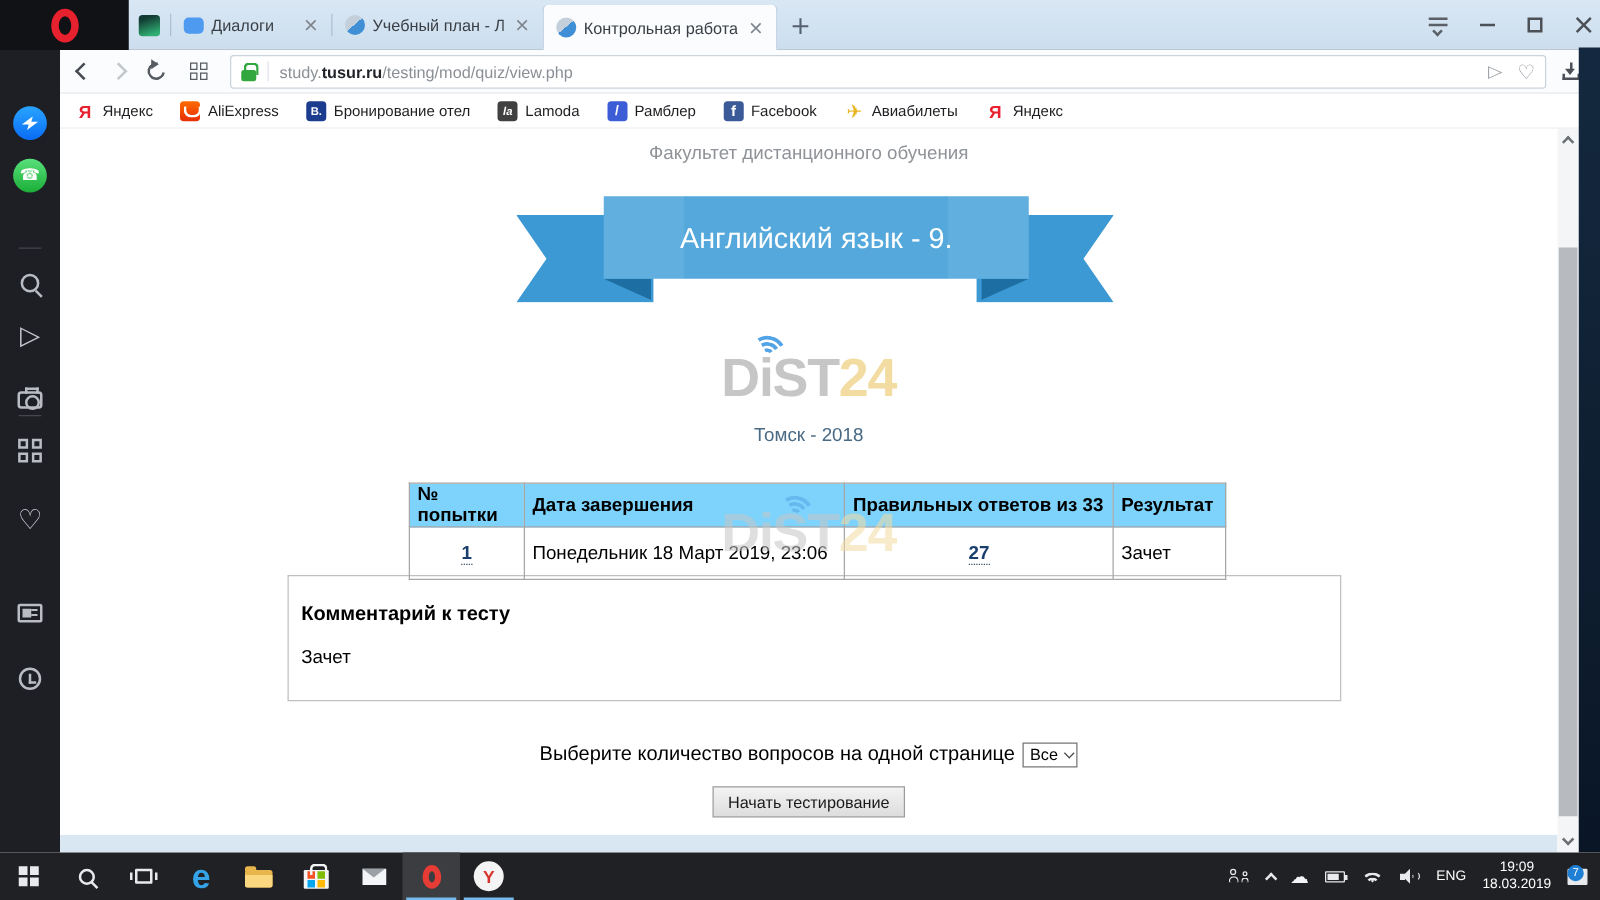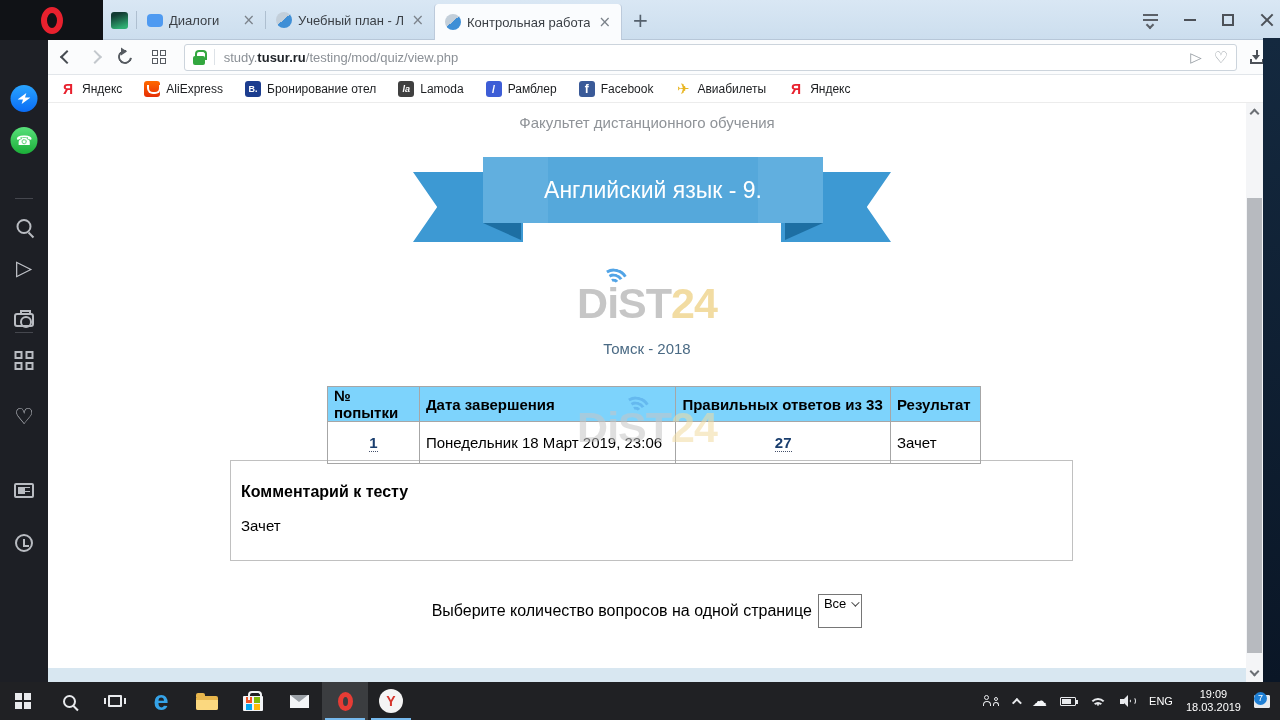--- a/index.html
+++ b/index.html
@@ -145,21 +145,21 @@
   table.results td { height:42px; background:transparent; color:#000; vertical-align:middle; }
   .td-center { text-align:center; }
   .cell-link { font-weight:bold; color:#1a3e6e; border-bottom:1px dotted #44506b; padding-bottom:0; }
   .comment-box { position:absolute; left:182px; top:357px; width:843px; height:101px;
     border:1px solid #c0c0c0; padding:22px 12px 0 10px; }
   .comment-title { font-size:16px; font-weight:bold; color:#000; }
   .comment-body { font-size:15px; margin-top:16px; color:#000; }
   .pagrow { position:absolute; left:0; right:0; top:491px; display:flex; justify-content:center; align-items:center; gap:6px; }
   .paglabel { font-size:16px; color:#000; }
   .selectbox { display:inline-flex; align-items:center; gap:5px; border:1px solid #767676; background:#fff;
-    padding:1px 4px 16px 5px; font-size:13px; color:#000; }
+    padding:1px 4px 2px 5px; font-size:13px; color:#000; }
   .sel-chev { width:6px; height:6px; border-right:1.5px solid #444; border-bottom:1.5px solid #444;
     transform:rotate(45deg) translateY(-2px); }
   .btnrow { position:absolute; left:0; right:0; top:526px; text-align:center; }
   .start-btn { display:inline-block; font-size:13px; color:#1a1a1a; background:linear-gradient(180deg,#f3f3f3,#dddddd);
     border:1px solid #9a9a9a; padding:4px 11px; }
   .footer-band { position:absolute; left:0; right:0; bottom:0; height:14px; background:#d8e7f1; }
 
   
   .scrollbar { position:absolute; left:1246px; top:103px; width:17px; height:579px; background:#f4f5f7; }
   .scroll-thumb { position:absolute; left:1px; top:95px; width:15px; height:455px; background:#b7babf; }
@@ -400,20 +400,23 @@
       <div class="comment-body">Зачет</div>
     </div>
 
     <div class="pagrow">
       <span class="paglabel">Выберите количество вопросов на одной странице</span>
       <span class="selectbox">
         <span>Все</span>
         <span class="sel-chev"></span>
       </span>
     </div>
+    <div class="btnrow">
+      <span class="start-btn">Начать тестирование</span>
+    </div>
 
     <div class="footer-band"></div>
   </div>
 
   <div class="scrollbar">
     <span class="scroll-up"></span>
     <div class="scroll-thumb"></div>
     <span class="scroll-down"></span>
   </div>
   <div class="edge-strip"></div>

